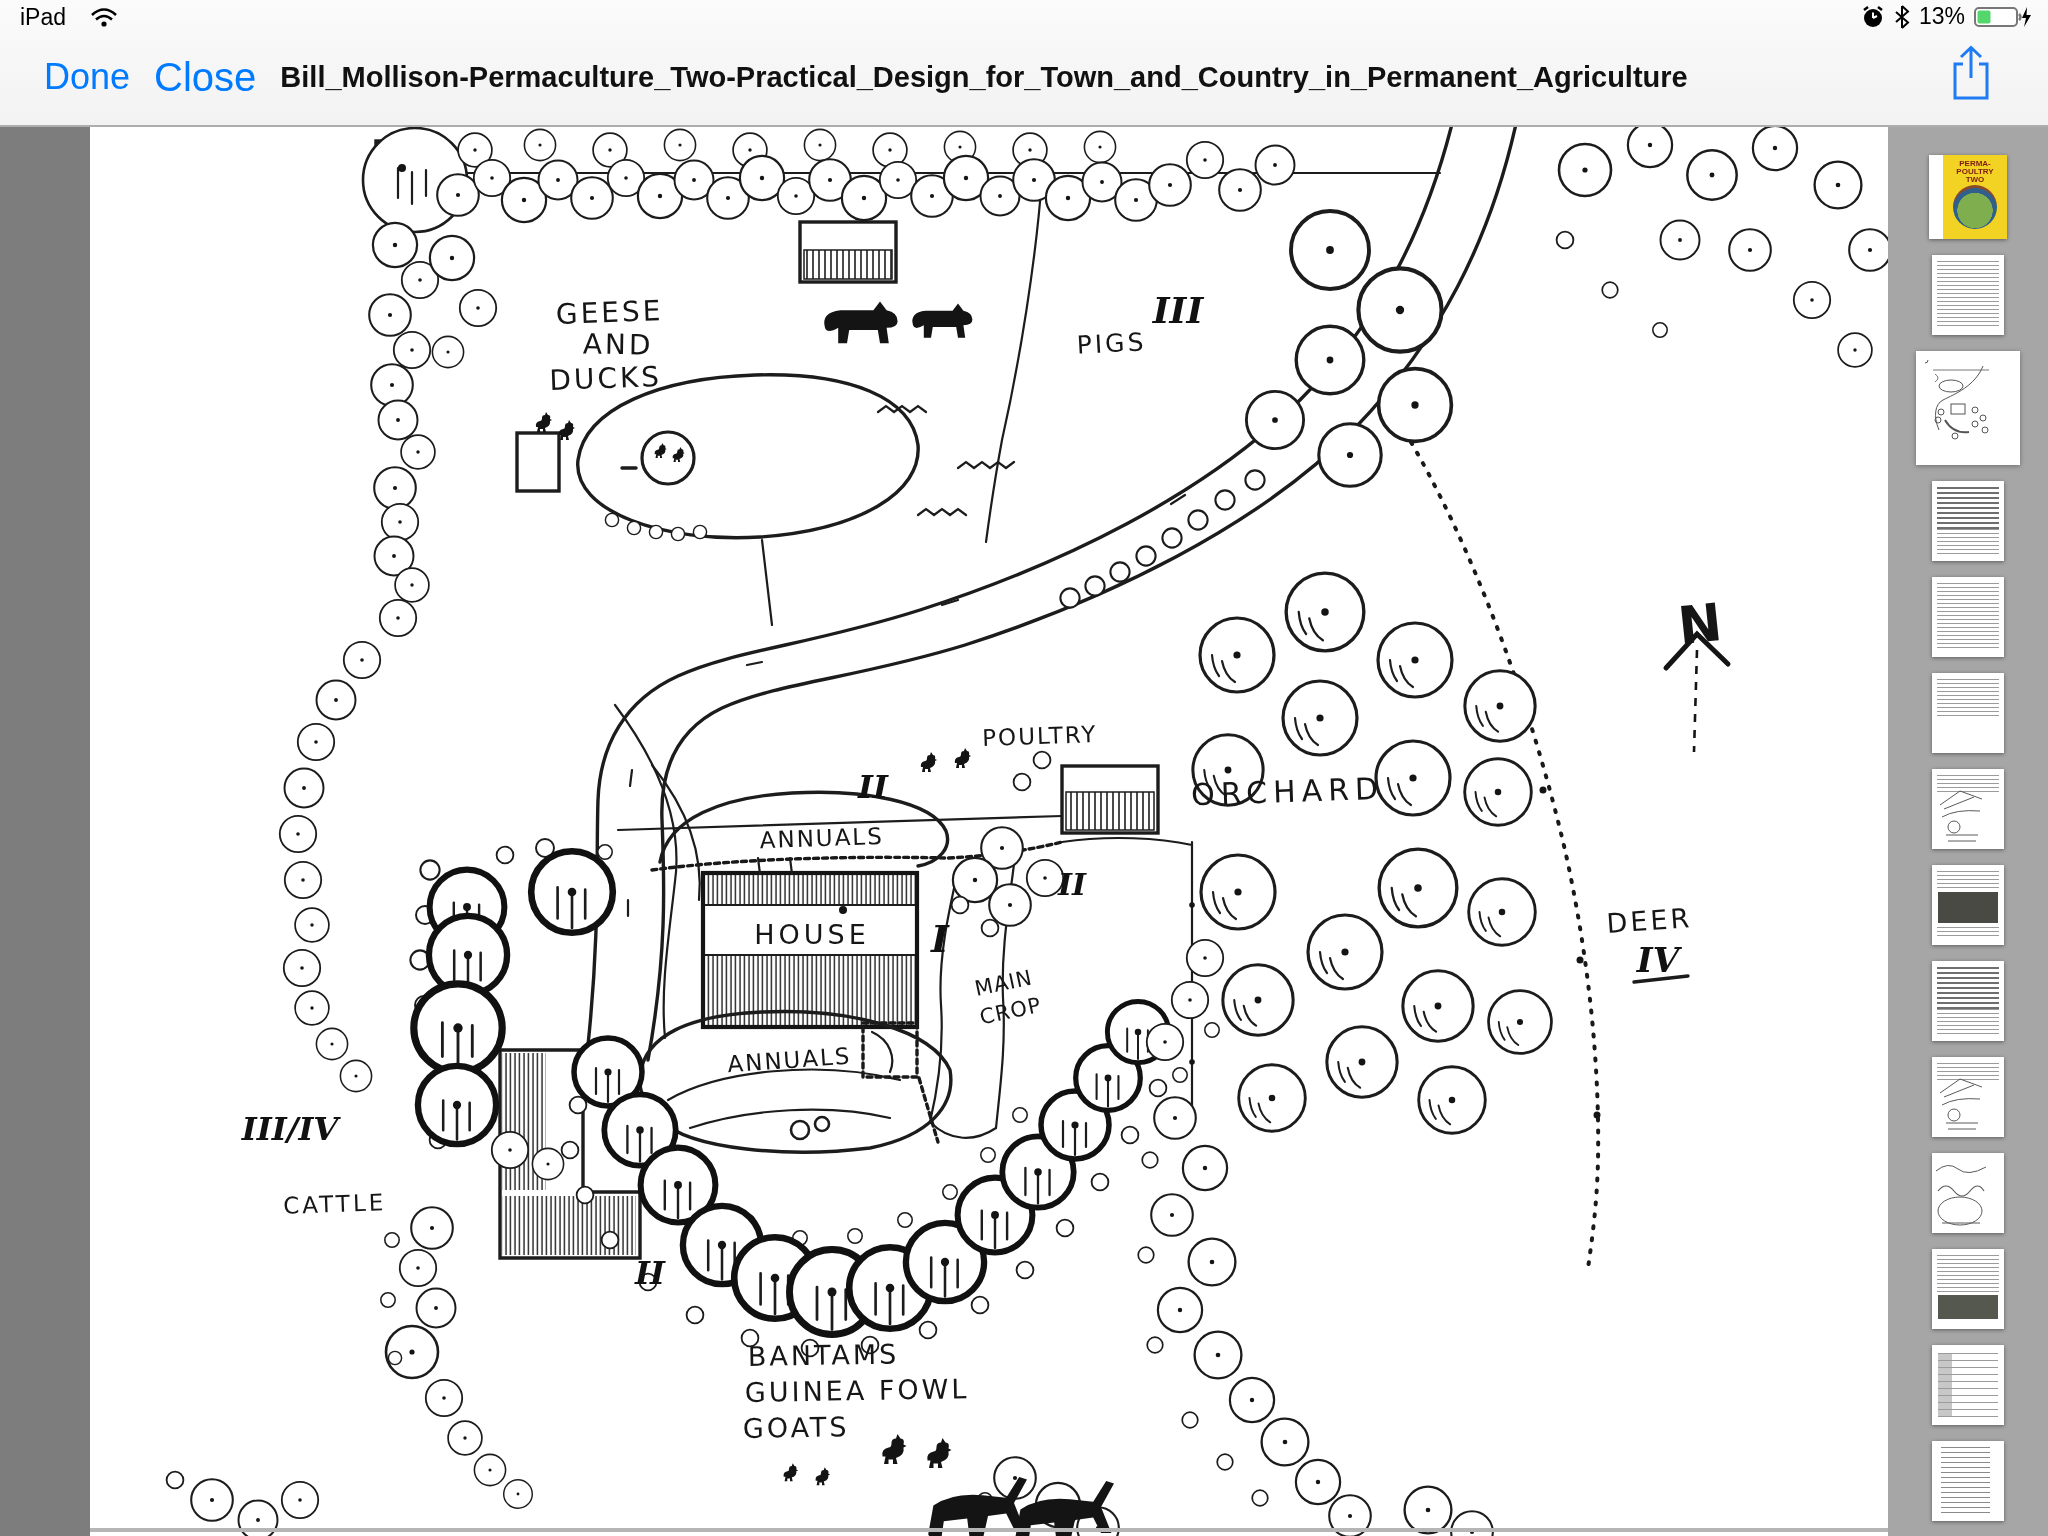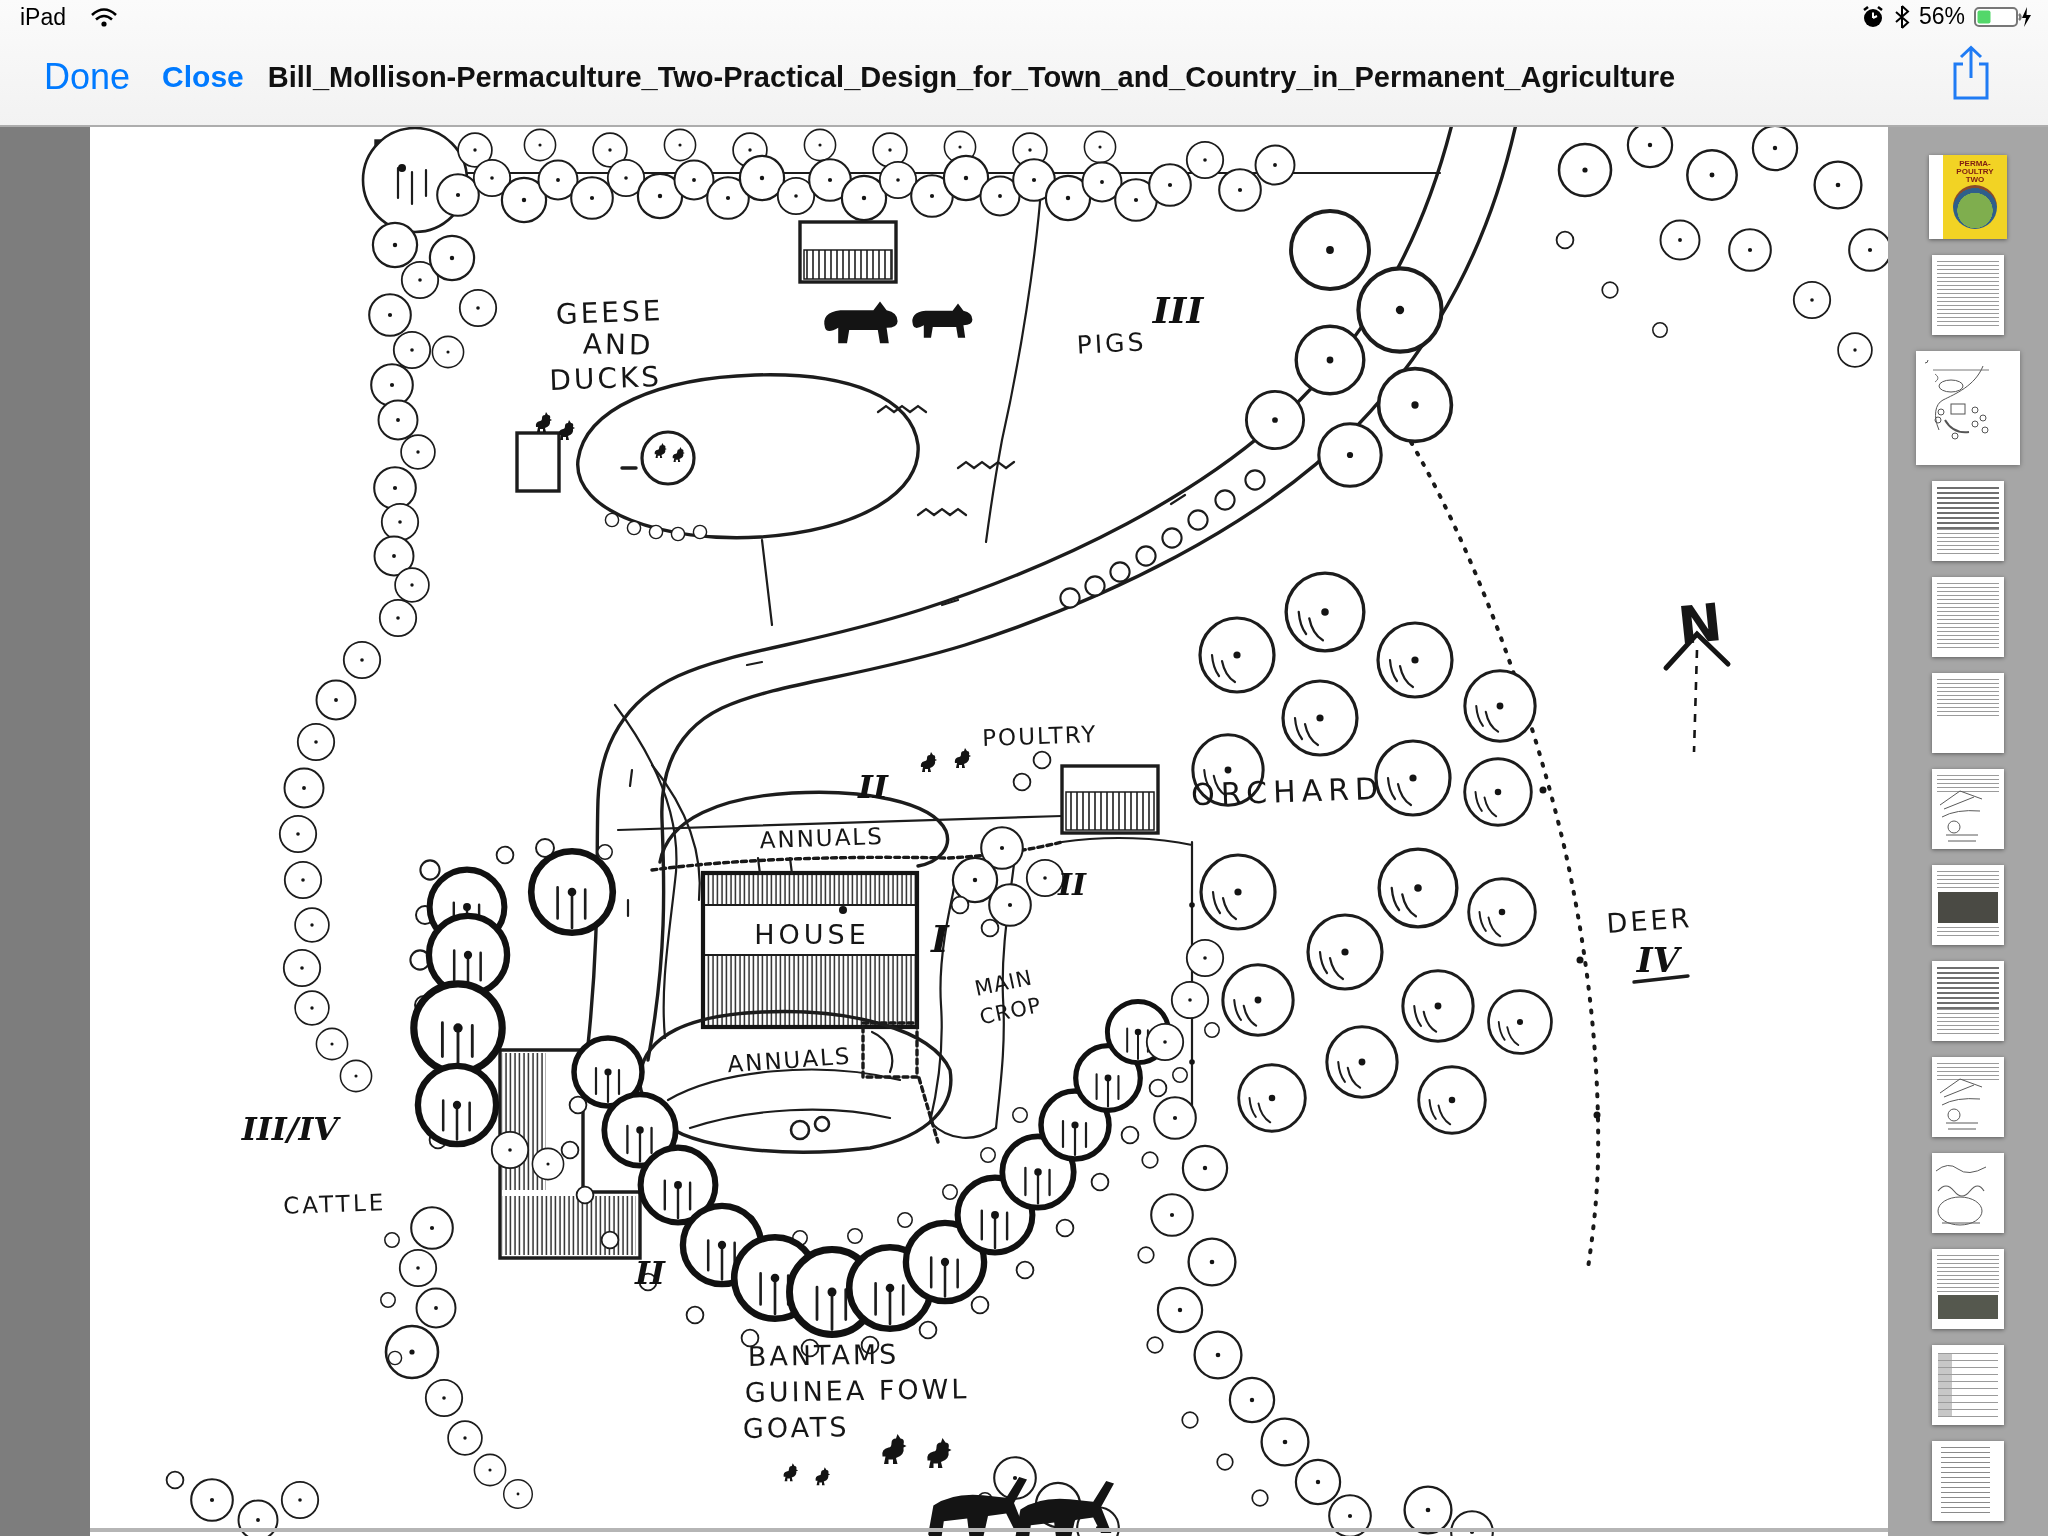--- a/index.html
+++ b/index.html
@@ -9,21 +9,21 @@
   .header{position:absolute;left:0;top:0;width:2048px;height:125px;
           background:linear-gradient(#fbfbfb,#f2f2f2);border-bottom:2px solid #adadad;z-index:5;}
   .statusbar{position:absolute;left:0;top:0;right:0;height:32px;display:flex;align-items:center;}
   .st-left{position:absolute;left:20px;top:4px;display:flex;align-items:center;gap:25px;}
   .st-device{font-size:23px;color:#000;}
   .st-time{position:absolute;left:0;right:0;top:4px;text-align:center;font-size:23px;font-weight:bold;color:#000;}
   .st-right{position:absolute;right:16px;top:3px;display:flex;align-items:center;gap:9px;}
   .st-batt-text{font-size:23px;color:#000;}
   .toolbar-row{position:absolute;left:0;right:0;top:38px;height:78px;display:flex;align-items:center;}
   .btn-done{margin-left:44px;font-size:36px;font-weight:normal;color:#007aff;cursor:pointer;}
-  .btn-close{margin-left:32px;font-size:30px;color:#007aff;cursor:pointer;font-weight:bold;}
+  .btn-close{margin-left:24px;font-size:40px;color:#007aff;cursor:pointer;}
   .doc-title{margin-left:24px;font-size:29px;font-weight:bold;color:#111;white-space:nowrap;
              overflow:hidden;text-overflow:ellipsis;max-width:1620px;}
   .share{position:absolute;right:54px;top:6px;}
   
   .gutter-left{position:absolute;left:0;top:127px;width:90px;bottom:0;background:#7d7d7d;}
   .pdf-page{position:absolute;left:90px;top:127px;width:1798px;height:1409px;background:#fff;}
   .sidebar{position:absolute;left:1888px;top:127px;width:160px;bottom:0;background:#a6a6a6;
            display:flex;flex-direction:column;align-items:center;gap:16px;padding-top:28px;box-sizing:border-box;overflow:hidden;}
   .thumb{width:58px;height:80px;background:#fff;box-shadow:0 1px 4px rgba(0,0,0,.45);
          position:relative;overflow:hidden;flex:0 0 auto;cursor:pointer;padding-left:14px;}
@@ -76,21 +76,21 @@
     </div>
     <div class="st-right">
       <svg width="24" height="24" viewBox="0 0 24 24">
         <circle cx="12" cy="13" r="9" fill="#000"></circle>
         <path d="M12,13 V7.5 M12,13 L16,11" stroke="#fff" stroke-width="2"></path>
         <path d="M3,5 L7,2 M21,5 L17,2" stroke="#000" stroke-width="2.5"></path>
       </svg>
       <svg width="16" height="24" viewBox="0 0 16 24">
         <path d="M8,1 V23 M8,1 L14,6.5 L2,17 M2,7 L14,17.5 L8,23" fill="none" stroke="#000" stroke-width="2"></path>
       </svg>
-      <span class="st-batt-text">56%</span>
+      <span class="st-batt-text">13%</span>
       <svg width="58" height="24" viewBox="0 0 58 24">
         <rect x="1" y="3" width="42" height="18" rx="4" fill="#fff" stroke="#777" stroke-width="2"></rect>
         <rect x="3.5" y="5.5" width="13" height="13" rx="2" fill="#53d76a"></rect>
         <path d="M45,9 q3,3 0,6" fill="none" stroke="#777" stroke-width="2.5"></path>
         <path d="M53,2 L48,13 L52,13 L50,22 L57,10 L52.5,10 Z" fill="#000"></path>
       </svg>
     </div>
   </div>
   <div class="toolbar-row">
     <span class="btn-done">Done</span>

